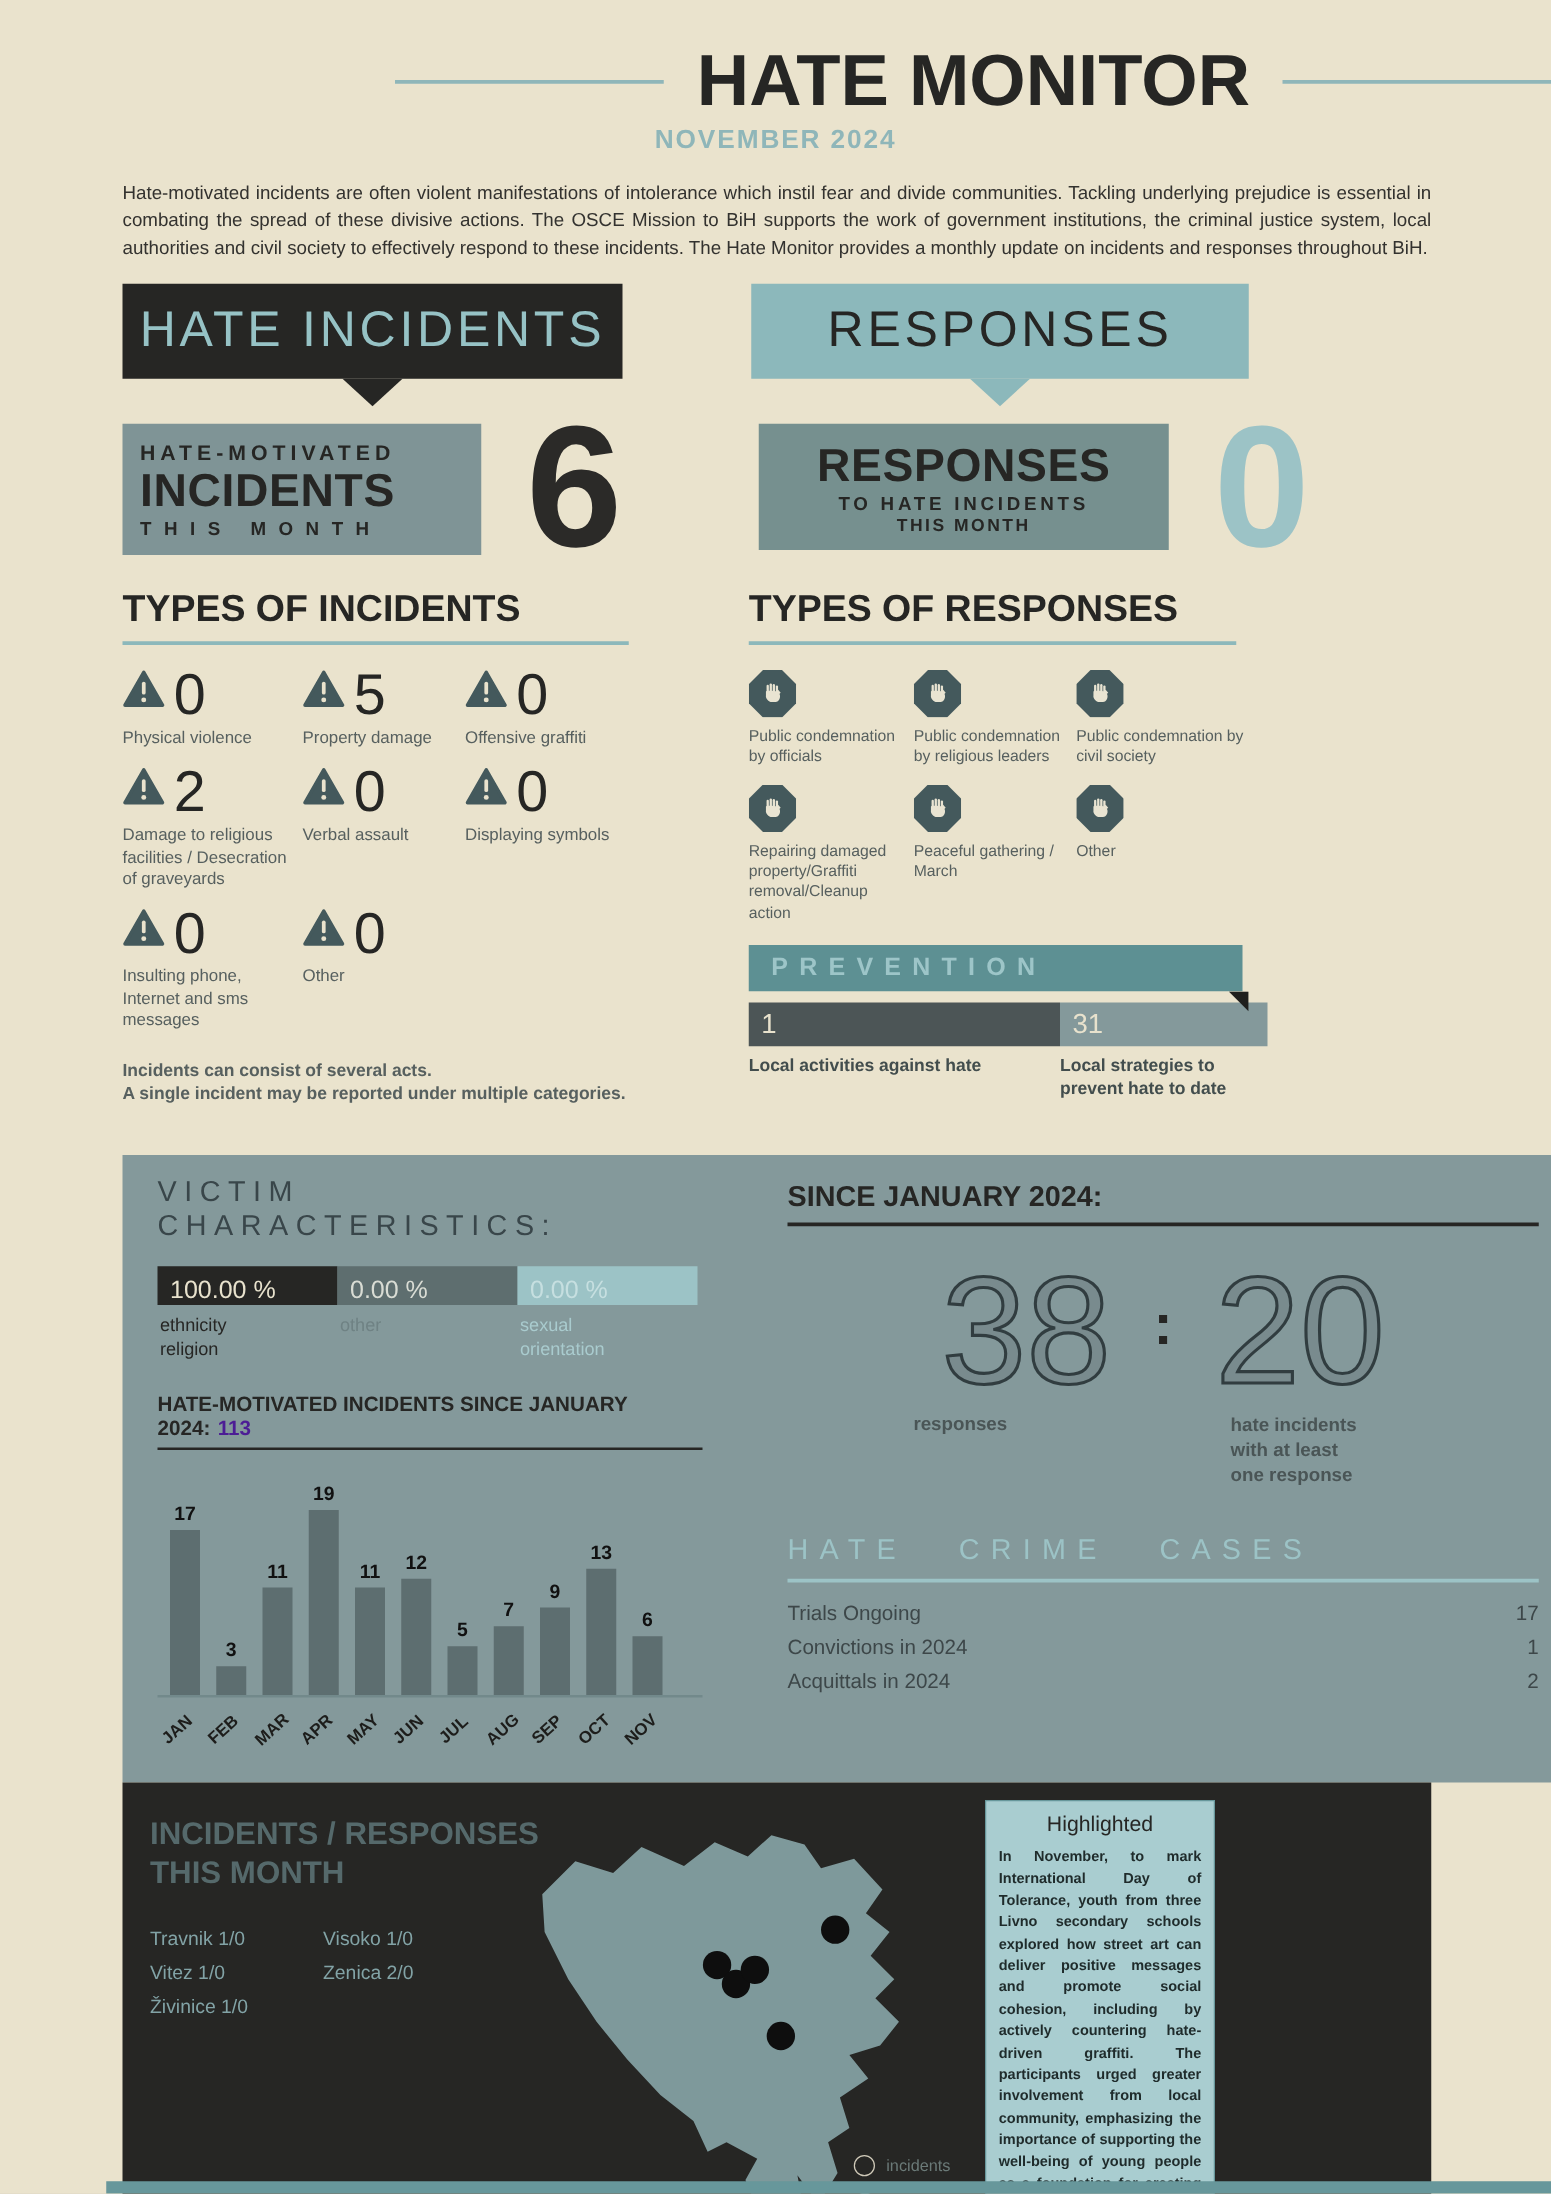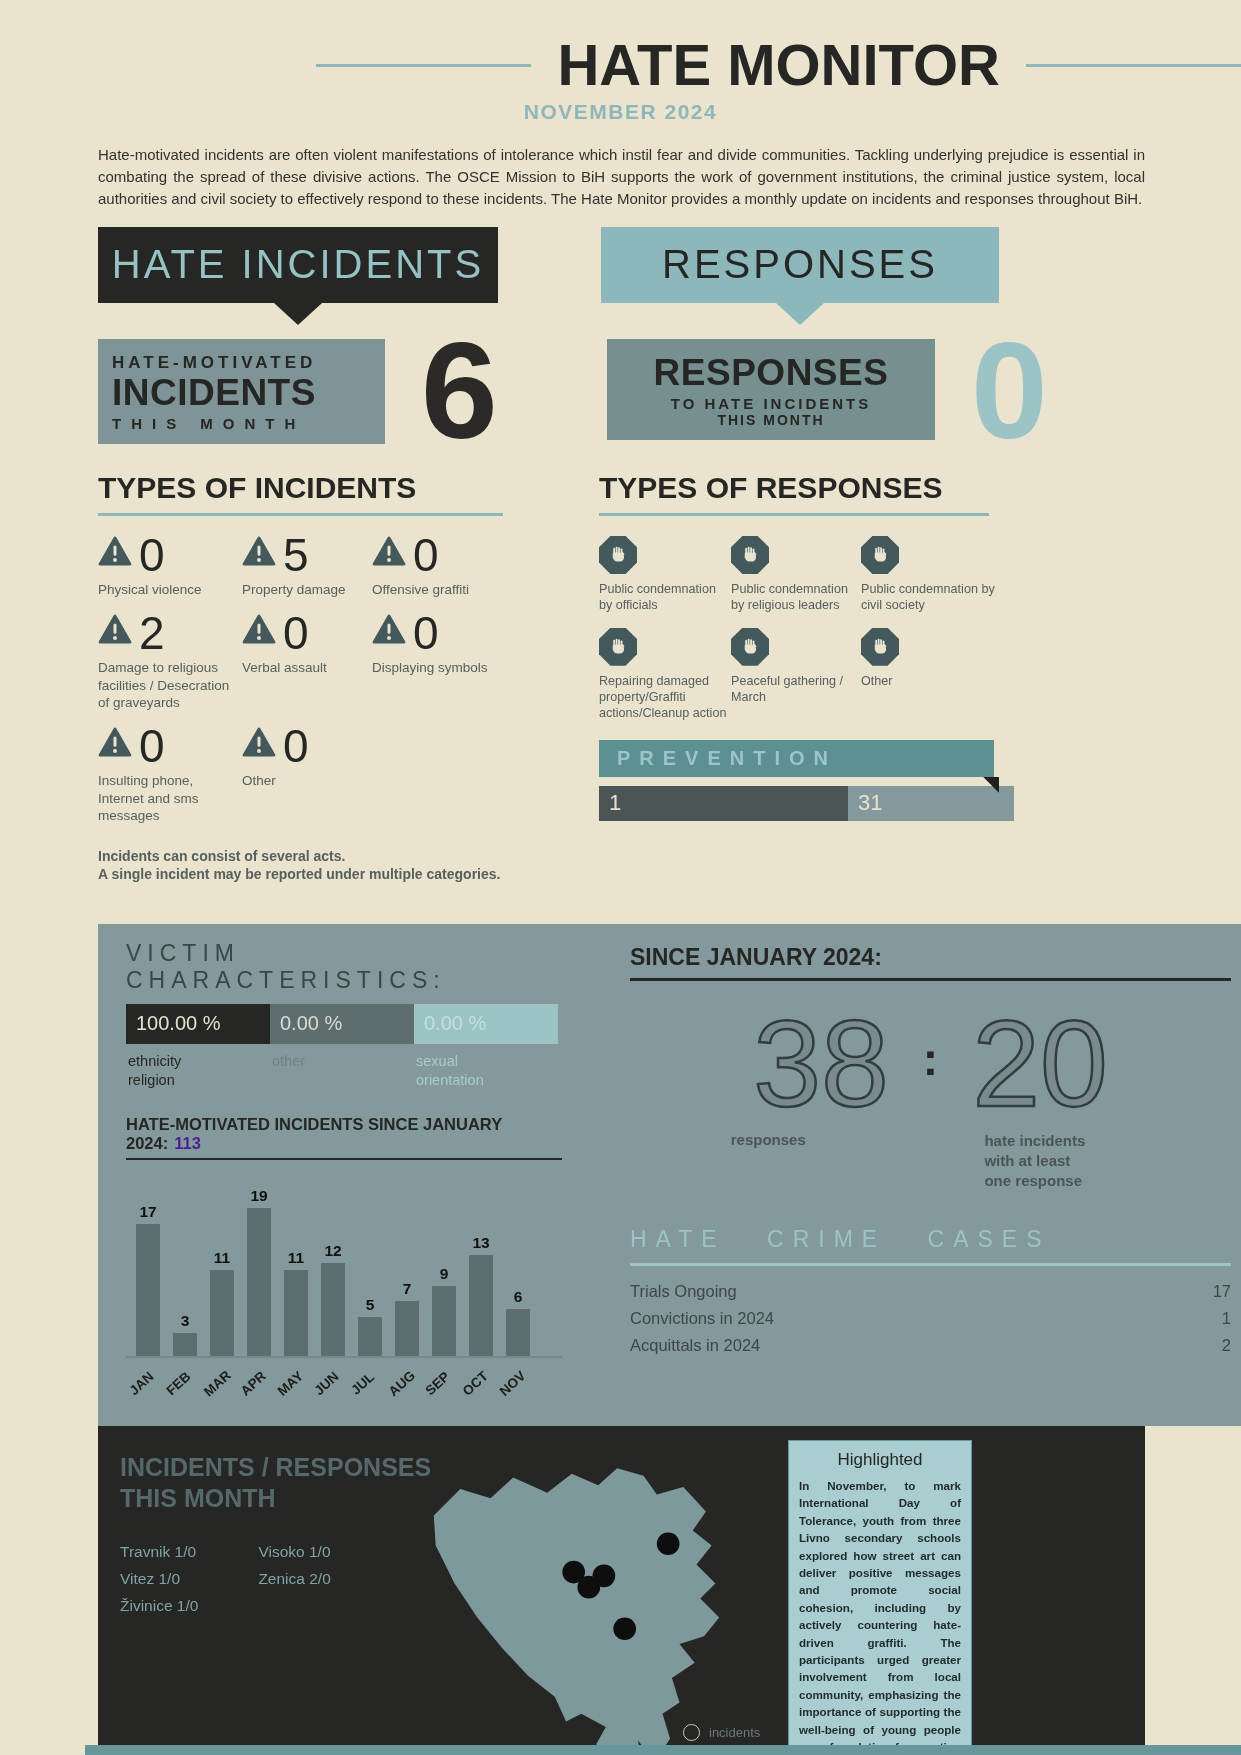--- a/index.html
+++ b/index.html
@@ -70,21 +70,21 @@
   .pv-label { font-size:14px; line-height:1.3; color:#424d4d; font-weight:bold; }
   .pv-label-1 { flex:0 0 60%; } .pv-label-2 { flex:1; }
 
   
   .grey-band { display:flex; margin-left:98px; margin-top:40px; width:1161px; background:#84999b;
       padding:16px 0 24px;gap:20px; }
   .victim-col { width:470px; flex:none; padding-left:28px; }
   .since-col { flex:1; padding:4px 28px 0 42px; }
 
   .victim-title { font-size:23px; letter-spacing:6px; word-spacing:12px; color:#39464a; }
-  .victim-bars { display:flex; width:432px; height:40px; margin-top:10px; }
+  .victim-bars { display:flex; width:432px; height:40px; margin-top:10px;align-items:flex-end; }
   .vseg { flex:1; font-size:20px; padding:8px 0 0 10px; }
   .vseg-1 { background:#262624; color:#e8e2cd; }
   .vseg-2 { background:#5e6e6f; color:#d9dcd4; }
   .vseg-3 { background:#9cc3c6; color:#c6dfe0; }
   .victim-labels { display:flex; width:432px; margin-top:8px; }
   .vlabel { flex:1; font-size:14.5px; line-height:1.35; padding-left:2px; }
   .vlabel-1 { color:#262624; } .vlabel-2 { color:#6f8284; } .vlabel-3 { color:#a9cbce; }
 
   .chart-heading { margin-top:24px; width:436px; font-size:16.5px; font-weight:bold; color:#262624;
       padding-bottom:5px; border-bottom:2.5px solid #262624; }
@@ -331,21 +331,21 @@
                 <g fill="#e9e4d2">
                   <rect x="6.0" y="4.4" width="2.1" height="8" rx="1"></rect>
                   <rect x="8.8" y="3.1" width="2.1" height="9" rx="1"></rect>
                   <rect x="11.6" y="3.7" width="2.1" height="9" rx="1"></rect>
                   <rect x="14.4" y="5.0" width="2.1" height="8" rx="1"></rect>
                   <path d="M5.4 10.5 c0,-1 6,-1 11.2,0 l1.5,3 c0.8,1.9 -0.5,6.6 -4,6.6 h-3.6 c-2.5,0 -4.6,-2.6 -5.1,-4.6 z"></path>
                   <path d="M16.6 8.8 l2.3,2.9 -1.5,1.3 -2.3,-2.7 z"></path>
                 </g>
               </svg>
             </div>
-          <div class="response-label">Repairing damaged property/Graffiti actions/Cleanup action</div>
+          <div class="response-label">Repairing damaged property/Graffiti removal/Cleanup action</div>
         </div>
         <div class="response-item">
           <div class="octagon">
               <svg viewBox="0 0 24 24" width="21" height="21">
                 <g fill="#e9e4d2">
                   <rect x="6.0" y="4.4" width="2.1" height="8" rx="1"></rect>
                   <rect x="8.8" y="3.1" width="2.1" height="9" rx="1"></rect>
                   <rect x="11.6" y="3.7" width="2.1" height="9" rx="1"></rect>
                   <rect x="14.4" y="5.0" width="2.1" height="8" rx="1"></rect>
                   <path d="M5.4 10.5 c0,-1 6,-1 11.2,0 l1.5,3 c0.8,1.9 -0.5,6.6 -4,6.6 h-3.6 c-2.5,0 -4.6,-2.6 -5.1,-4.6 z"></path>
@@ -371,20 +371,24 @@
           <div class="response-label">Other</div>
         </div>
       </div>
 
       <div class="prevention-wrap">
         <div class="prevention-bar">PREVENTION</div>
         <div class="prevention-corner"></div>
         <div class="prevention-bars">
           <div class="pv-bar pv-bar-1">1</div>
           <div class="pv-bar pv-bar-2">31</div>
+        </div>
+        <div class="prevention-labels">
+          <div class="pv-label pv-label-1">Local activities against hate</div>
+          <div class="pv-label pv-label-2">Local strategies to prevent hate to date</div>
         </div>
       </div>
     </div>
   </div>
 
   <div class="grey-band">
     <div class="victim-col">
       <div class="victim-title">VICTIM CHARACTERISTICS:</div>
       <div class="victim-bars">
         <div class="vseg vseg-1">100.00 %</div>

